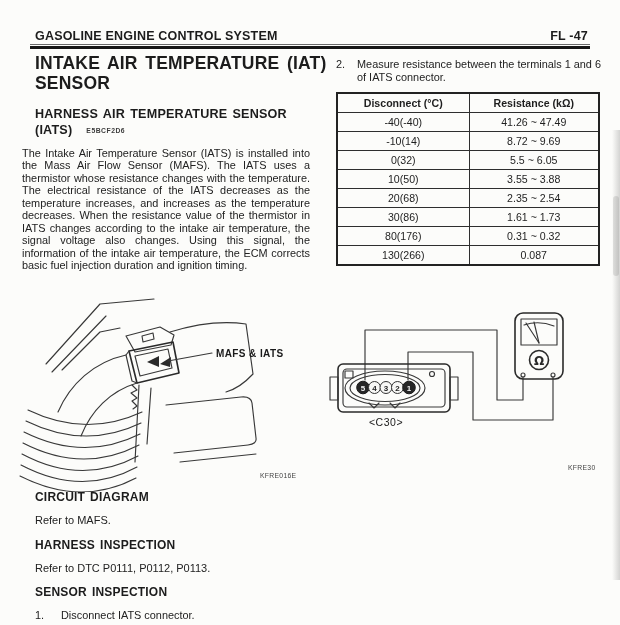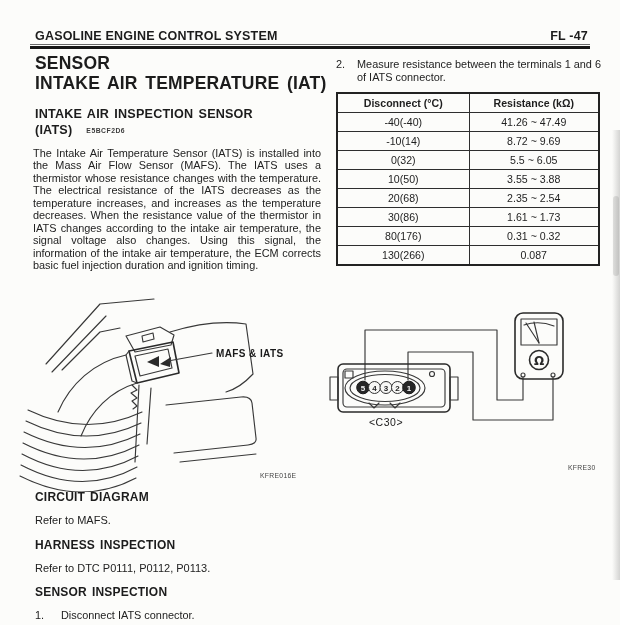--- a/index.html
+++ b/index.html
@@ -21,21 +21,21 @@
     font-weight:bold; font-size:12.5px; letter-spacing:0.2px; }
   .rule-thin { position:absolute; top:44px; left:30px; width:560px; height:1px; background:#6a6a6a; }
   .rule-thick { position:absolute; top:46px; left:30px; width:560px; height:3px; background:#161616; }
 
   
   .title { position:absolute; top:53px; left:35px; width:295px;
     font-size:17.5px; font-weight:bold; line-height:20px; letter-spacing:0.2px; word-spacing:2.5px; }
   .subhead { position:absolute; top:106px; left:35px; width:290px;
     font-size:12.6px; font-weight:bold; letter-spacing:0.2px; word-spacing:1.5px; line-height:16px; }
   .subhead .code { font-size:6.8px; font-weight:bold; color:#3c3c3c; letter-spacing:0.5px; margin-left:14px; vertical-align:1px; }
-  .para { position:absolute; top:147px; left:33px; width:288px;
+  .para { position:absolute; top:147px; left:22px; width:288px;
     font-size:10.9px; line-height:12.45px; text-align:justify; color:#222; }
 
   
   .step2 { position:absolute; top:58px; left:336px; width:266px; display:flex;
     font-size:10.9px; line-height:13px; color:#222; }
   .step-num { width:15px; flex:0 0 15px; margin-right:6px; }
   .res-table { position:absolute; top:92px; left:336px; width:264px;
     border-collapse:collapse; font-size:10.6px; color:#1e1e1e; }
   .res-table th, .res-table td { border:1px solid #2e2e2e; text-align:center; padding:2.5px 2px; line-height:13px; }
   .res-table { border:2px solid #222; }
@@ -70,26 +70,26 @@
   <div class="scan-blob"></div>
 
   <div class="hdr">
     <span>GASOLINE ENGINE CONTROL SYSTEM</span>
     <span>FL -47</span>
   </div>
   <div class="rule-thin"></div>
   <div class="rule-thick"></div>
 
   <div class="title">
+    <div>INTAKE AIR TEMPERATURE (IAT)</div>
     <div>SENSOR</div>
-    <div>INTAKE AIR TEMPERATURE (IAT)</div>
   </div>
 
   <div class="subhead">
-    <div>INTAKE AIR INSPECTION SENSOR</div>
+    <div>HARNESS AIR TEMPERATURE SENSOR</div>
     <div><span>(IATS)</span><span class="code">E5BCF2D6</span></div>
   </div>
   <div class="para">The Intake Air Temperature Sensor (IATS) is installed into the Mass Air Flow Sensor (MAFS). The IATS uses a thermistor whose resistance changes with the temperature. The electrical resistance of the IATS decreases as the temperature increases, and increases as the temperature decreases. When the resistance value of the thermistor in IATS changes according to the intake air temperature, the signal voltage also changes. Using this signal, the information of the intake air temperature, the ECM corrects basic fuel injection duration and ignition timing.</div>
 
   <div class="step2">
     <span class="step-num">2.</span>
     <span>Measure resistance between the terminals 1 and 6 of IATS connector.</span>
   </div>
 
   <table class="res-table">

